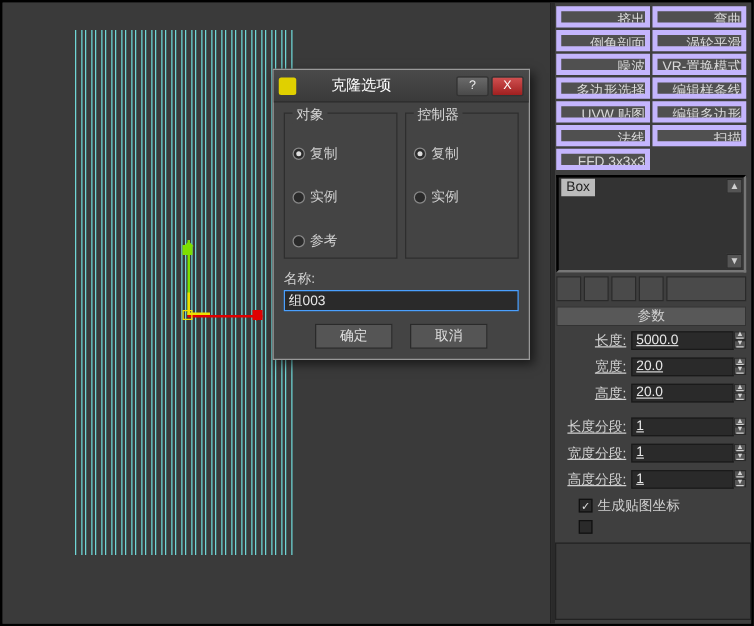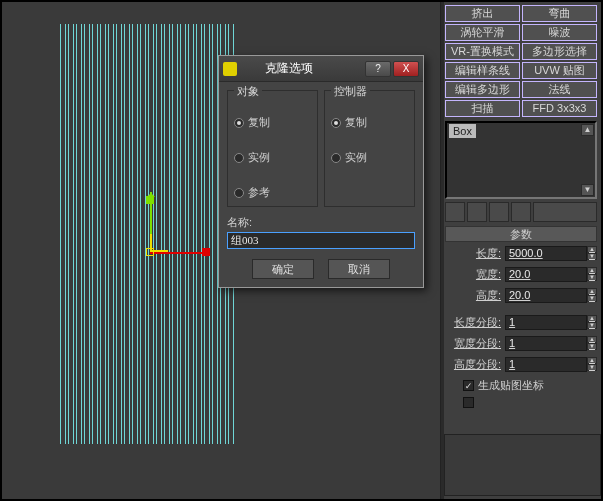--- a/index.html
+++ b/index.html
@@ -16,21 +16,21 @@
   .gizmo .x { position: absolute; left: 10px; top: 60px; width: 60px; height: 0; border-top: 2px solid #e00000; }
   .gizmo .x:after { content: ""; position: absolute; right: -3px; top: -5px; border: 4px solid transparent; border-left-color: #e00000; }
   .gizmo .handle-y { position: absolute; left: 6px; top: 4px; width: 8px; height: 8px; background: #7ee000; }
   .gizmo .handle-x { position: absolute; left: 62px; top: 56px; width: 8px; height: 8px; background: #e00000; }
   .gizmo .yellow { position: absolute; left: 10px; top: 42px; width: 18px; height: 18px; border-left: 2px solid #eee000; border-bottom: 2px solid #eee000; }
   .gizmo .center { position: absolute; left: 6px; top: 56px; width: 8px; height: 8px; border: 1px solid #eee000; }
 
   
   .panel { position: absolute; right: 0; top: 0; width: 161px; height: 497px; background: #3f3f3f; border-left: 1px solid #222; padding: 3px 4px; }
   .btn-grid { display: grid; grid-template-columns: 1fr 1fr; gap: 2px; }
-  .pbtn { background: #505050; border: 1px solid #c4b5fd; height: 17px; line-height: 15px; text-align: center; color: #d8d8d8; cursor: pointer; font-size: 11px; overflow: hidden; }
+  .pbtn { background: #505050; border: 4px solid #c4b5fd; height: 17px; line-height: 15px; text-align: right; color: #d8d8d8; cursor: pointer; font-size: 11px; overflow: hidden; }
 
   .stack-box { margin-top: 4px; border: 2px inset #222; background: #333; height: 78px; padding: 2px; position: relative; }
   .stack-item { color: #222; background: #bbb; padding: 1px 4px; width: fit-content; }
   .scroll-arrow { position: absolute; right: 1px; width: 13px; height: 12px; background: #555; border: 1px solid #2a2a2a; text-align: center; line-height: 10px; font-size: 8px; }
 
   .tool-row { display: flex; gap: 2px; margin-top: 3px; }
   .tool-row .tb { width: 20px; height: 20px; background: #4a4a4a; border: 1px solid #2a2a2a; }
   .tool-row .tb.big { flex: 1; }
 
   .rollout-head { background: #585858; border: 1px solid #333; height: 16px; line-height: 14px; text-align: center; margin-top: 4px; }
@@ -60,21 +60,21 @@
 
   .dbody { padding: 8px; }
   .groups-row { display: flex; gap: 6px; }
   .group { flex: 1; border: 1px solid #2e2e2e; padding: 4px 6px 6px 6px; position: relative; }
   .group-title { position: absolute; top: -7px; left: 6px; background: #444; padding: 0 3px; color: #d8d8d8; }
   .radio-row { display: flex; align-items: center; margin-top: 20px; cursor: pointer; }
   .radio { width: 10px; height: 10px; border: 1px solid #888; border-radius: 50%; margin-right: 4px; background: #2a2a2a; display: flex; align-items: center; justify-content: center; }
   .radio.sel:after { content: ""; width: 4px; height: 4px; background: #ddd; border-radius: 50%; }
 
   .name-label { margin-top: 8px; display: block; }
-  .name-input { width: 100%; margin-top: 2px; height: 17px; background: #2a2a2a; border: 1px solid #4aa0ff; color: #e8e8e8; padding: 0 3px; outline: none; font-family: Liberation Serif, serif; }
+  .name-input { width: 100%; margin-top: 2px; height: 17px; background: #2a2a2a; border: 1px solid #4aa0ff; color: #e8e8e8; padding: 0 3px; outline: none; }
 
   .dlg-btns { display: flex; justify-content: center; gap: 14px; margin-top: 10px; }
   .dlg-btn { width: 62px; height: 20px; background: #555; border: 1px solid #2a2a2a; text-align: center; line-height: 18px; color: #e0e0e0; cursor: pointer; }
 </style>
 </head>
 <body>
 
 <div class="viewport">
   <div class="bars">
     <div class="bar"></div>
@@ -155,20 +155,21 @@
       <div class="dlg-btn">取消</div>
     </div>
   </div>
 </div>
 
 <div class="panel">
   <div class="panel-scroll"></div>
   <div class="btn-grid">
     <div class="pbtn">挤出</div>
     <div class="pbtn">弯曲</div>
+    <div class="pbtn">倒角剖面</div>
     <div class="pbtn">涡轮平滑</div>
     <div class="pbtn">噪波</div>
     <div class="pbtn">VR-置换模式</div>
     <div class="pbtn">多边形选择</div>
     <div class="pbtn">编辑样条线</div>
     <div class="pbtn">UVW 贴图</div>
     <div class="pbtn">编辑多边形</div>
     <div class="pbtn">法线</div>
     <div class="pbtn">扫描</div>
     <div class="pbtn">FFD 3x3x3</div>

